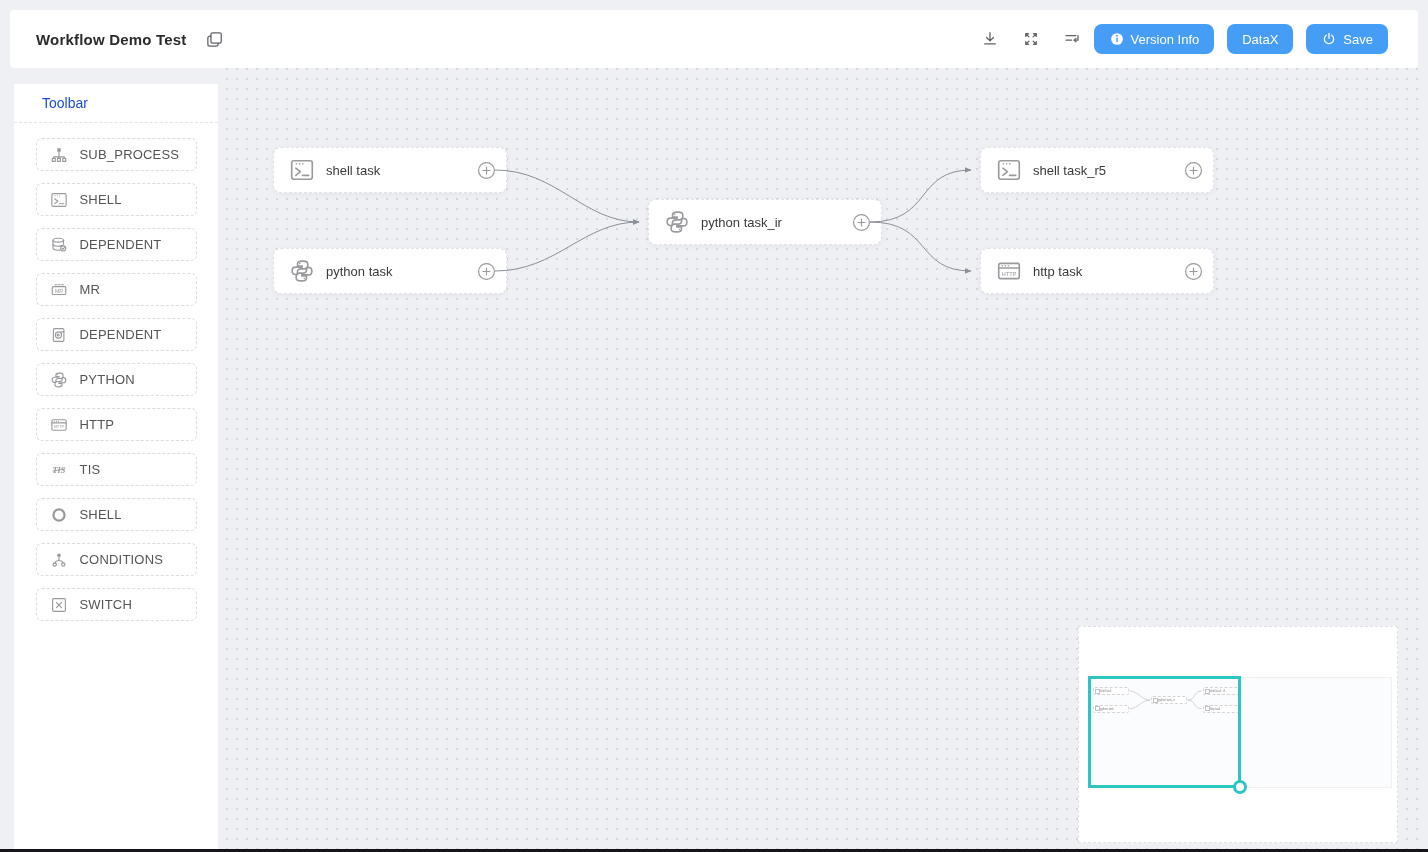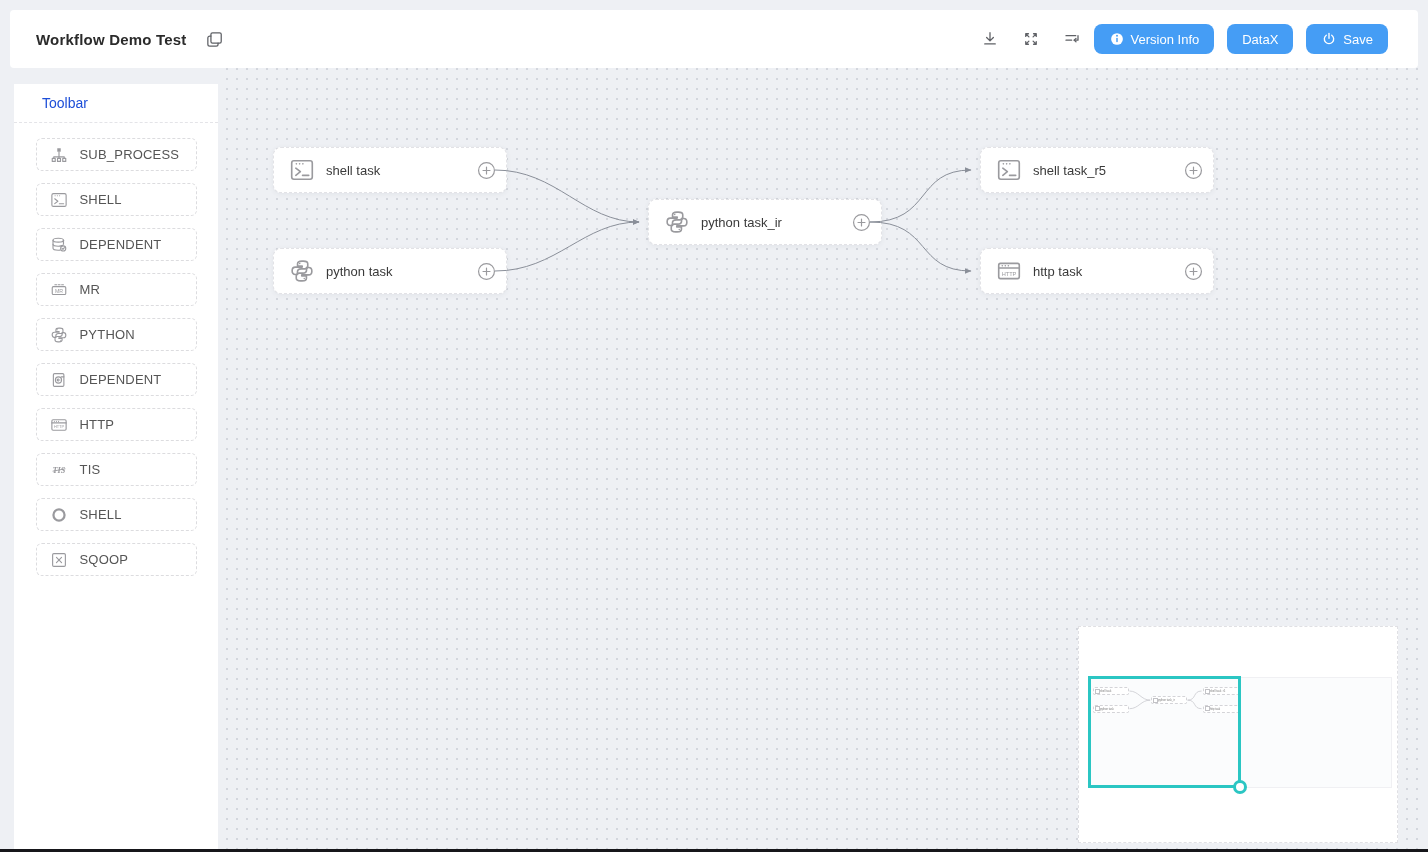--- a/index.html
+++ b/index.html
@@ -170,38 +170,38 @@
               <rect x="3" y="7.5" width="18" height="10.5" rx="1.5"></rect>
               <path d="M6.5 5h2.4M11 5h2.4M15.5 5h2.4"></path>
               <text x="12" y="15.6" font-size="7" text-anchor="middle" fill="#9a9a9e" stroke="none" font-family="Liberation Sans,sans-serif">MR</text>
             </svg>
           </span>
           <span class="tool-label">MR</span>
         </div>
         <div class="tool-item">
           <span class="icon">
             <svg viewBox="0 0 24 24">
+              <rect x="4.5" y="3.5" width="14" height="17" rx="1.6"></rect>
+              <path d="M18.5 7.8h-3.5"></path>
+              <circle cx="11.3" cy="12" r="4.1"></circle>
+              <path d="M13.3 12H9.5M10.9 10.5L9.4 12l1.5 1.5"></path>
+            </svg>
+          </span>
+          <span class="tool-label">DEPENDENT</span>
+        </div>
+        <div class="tool-item">
+          <span class="icon">
+            <svg viewBox="0 0 24 24">
               <path d="M11.9 2.9c-2.5 0-4 .9-4 2.5v2.1h4.3v.9H5.9c-1.9 0-3 1.4-3 3.4s1.1 3.4 3 3.4h1.9v-2.2c0-1.8 1.6-3 3.5-3h3.3c1.6 0 2.7-1.2 2.7-2.7v-2c0-1.6-1.5-2.4-4-2.4z"></path>
               <circle cx="9.9" cy="5.1" r=".7" fill="#9a9a9e" stroke="none"></circle>
               <path d="M12.1 21.1c2.5 0 4-.9 4-2.5v-2.1h-4.3v-.9h6.3c1.9 0 3-1.4 3-3.4s-1.1-3.4-3-3.4h-1.9V11c0 1.8-1.6 3-3.5 3H9.4c-1.6 0-2.7 1.2-2.7 2.7v2c0 1.6 1.5 2.4 4 2.4z"></path>
               <circle cx="14.1" cy="18.9" r=".7" fill="#9a9a9e" stroke="none"></circle>
             </svg>
           </span>
           <span class="tool-label">PYTHON</span>
-        </div>
-        <div class="tool-item">
-          <span class="icon">
-            <svg viewBox="0 0 24 24">
-              <rect x="4.5" y="3.5" width="14" height="17" rx="1.6"></rect>
-              <path d="M18.5 7.8h-3.5"></path>
-              <circle cx="11.3" cy="12" r="4.1"></circle>
-              <path d="M13.3 12H9.5M10.9 10.5L9.4 12l1.5 1.5"></path>
-            </svg>
-          </span>
-          <span class="tool-label">DEPENDENT</span>
         </div>
         <div class="tool-item">
           <span class="icon">
             <svg viewBox="0 0 24 24">
               <rect x="2.5" y="5" width="19" height="14" rx="1.6"></rect>
               <line x1="2.5" y1="9.2" x2="21.5" y2="9.2"></line>
               <line x1="5.8" y1="7.1" x2="5.8" y2="7.1"></line>
               <line x1="8.6" y1="7.1" x2="8.6" y2="7.1"></line>
               <line x1="11.4" y1="7.1" x2="11.4" y2="7.1"></line>
               <text x="12" y="16.4" font-size="5.2" text-anchor="middle" fill="#9a9a9e" stroke="none" font-family="Liberation Sans,sans-serif">HTTP</text>
@@ -222,25 +222,36 @@
           <span class="icon">
             <svg viewBox="0 0 24 24">
               <circle cx="12" cy="12" r="7.4" stroke-width="3"></circle>
             </svg>
           </span>
           <span class="tool-label">SHELL</span>
         </div>
         <div class="tool-item">
           <span class="icon">
             <svg viewBox="0 0 24 24">
+              <circle cx="12" cy="5.8" r="2.4" fill="#9a9a9e" stroke="none"></circle>
+              <path d="M12 8.2v4M6.5 16.3c.6-2.1 2.8-3.6 5.5-3.6s4.9 1.5 5.5 3.6"></path>
+              <circle cx="6.3" cy="18" r="2.2"></circle>
+              <circle cx="17.7" cy="18" r="2.2"></circle>
+            </svg>
+          </span>
+          <span class="tool-label">CONDITIONS</span>
+        </div>
+        <div class="tool-item">
+          <span class="icon">
+            <svg viewBox="0 0 24 24">
               <rect x="3.5" y="3.5" width="17" height="17" rx="1.6"></rect>
               <path d="M8.6 8.6l6.8 6.8M15.4 8.6l-6.8 6.8"></path>
             </svg>
           </span>
-          <span class="tool-label">SQOOP</span>
+          <span class="tool-label">SWITCH</span>
         </div>
       </div>
   </div>
 
   <div class="canvas"></div>
   <div class="node-layer" id="node-layer">
       <div class="task-node" style="left: 273px; top: 147px;">
         <span class="icon node-icon">
           <svg viewBox="0 0 24 24">
             <rect x="2.5" y="3.5" width="19" height="17" rx="2"></rect>

